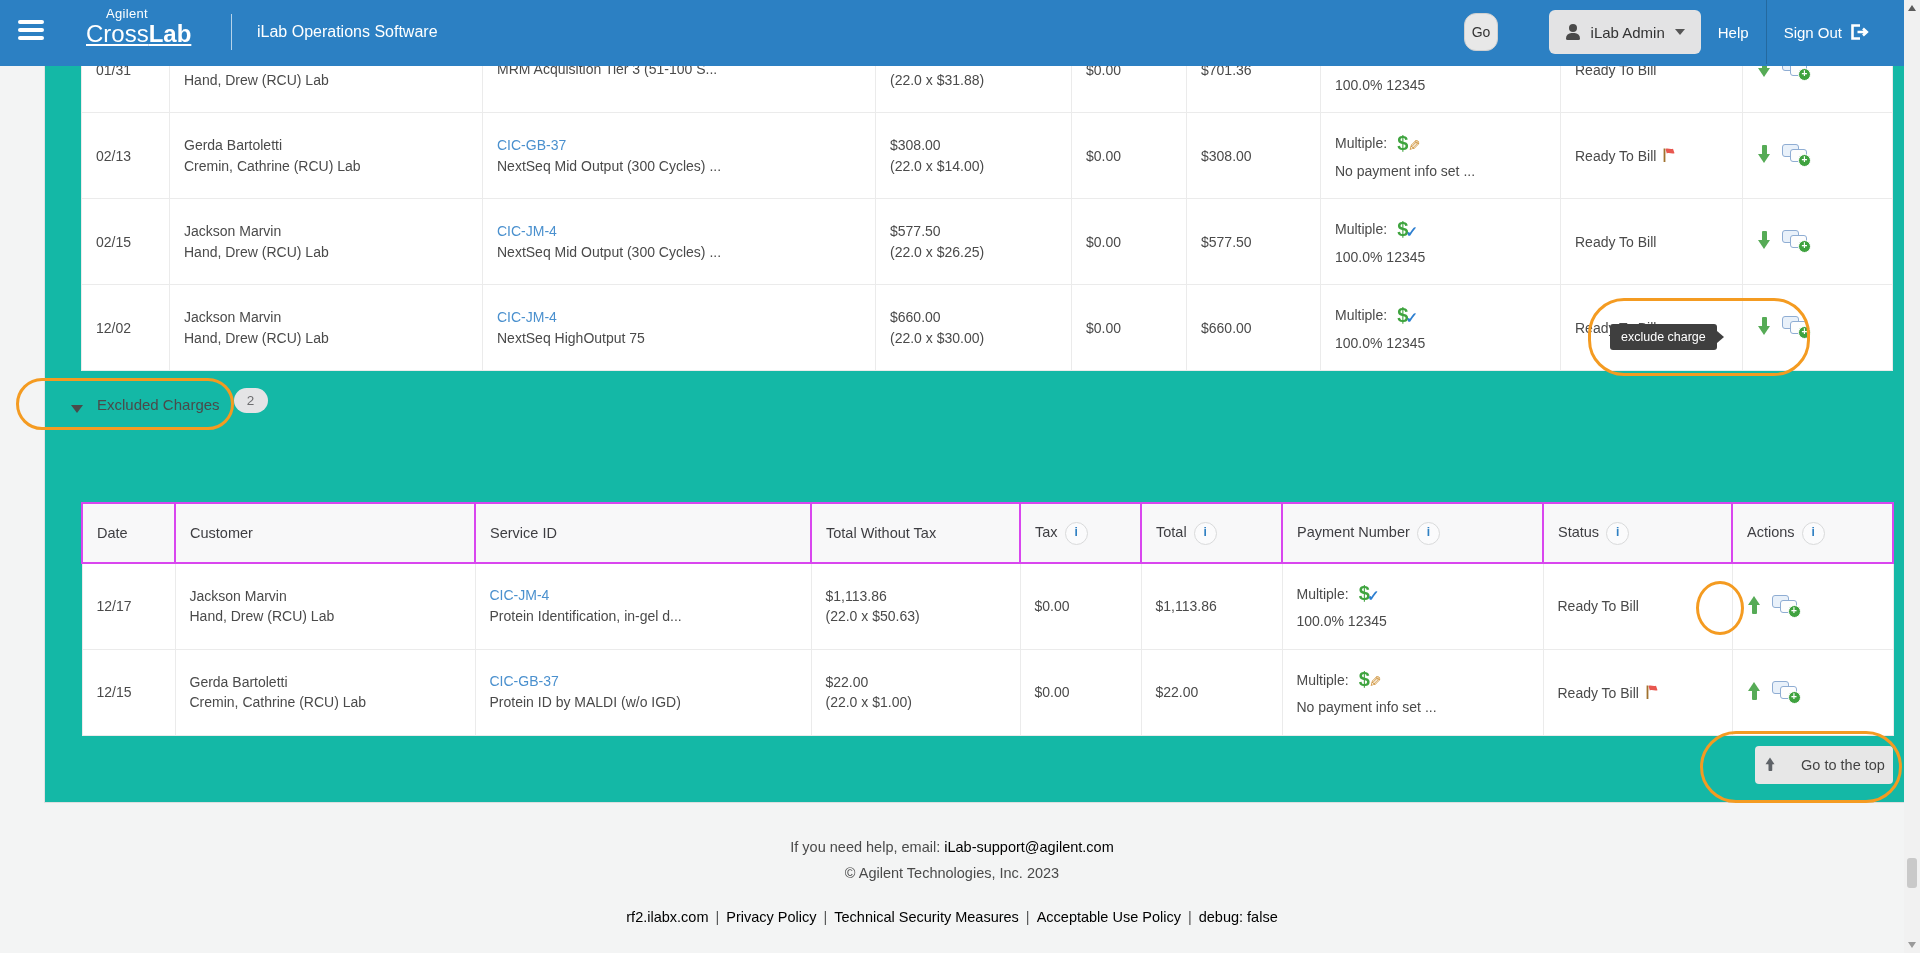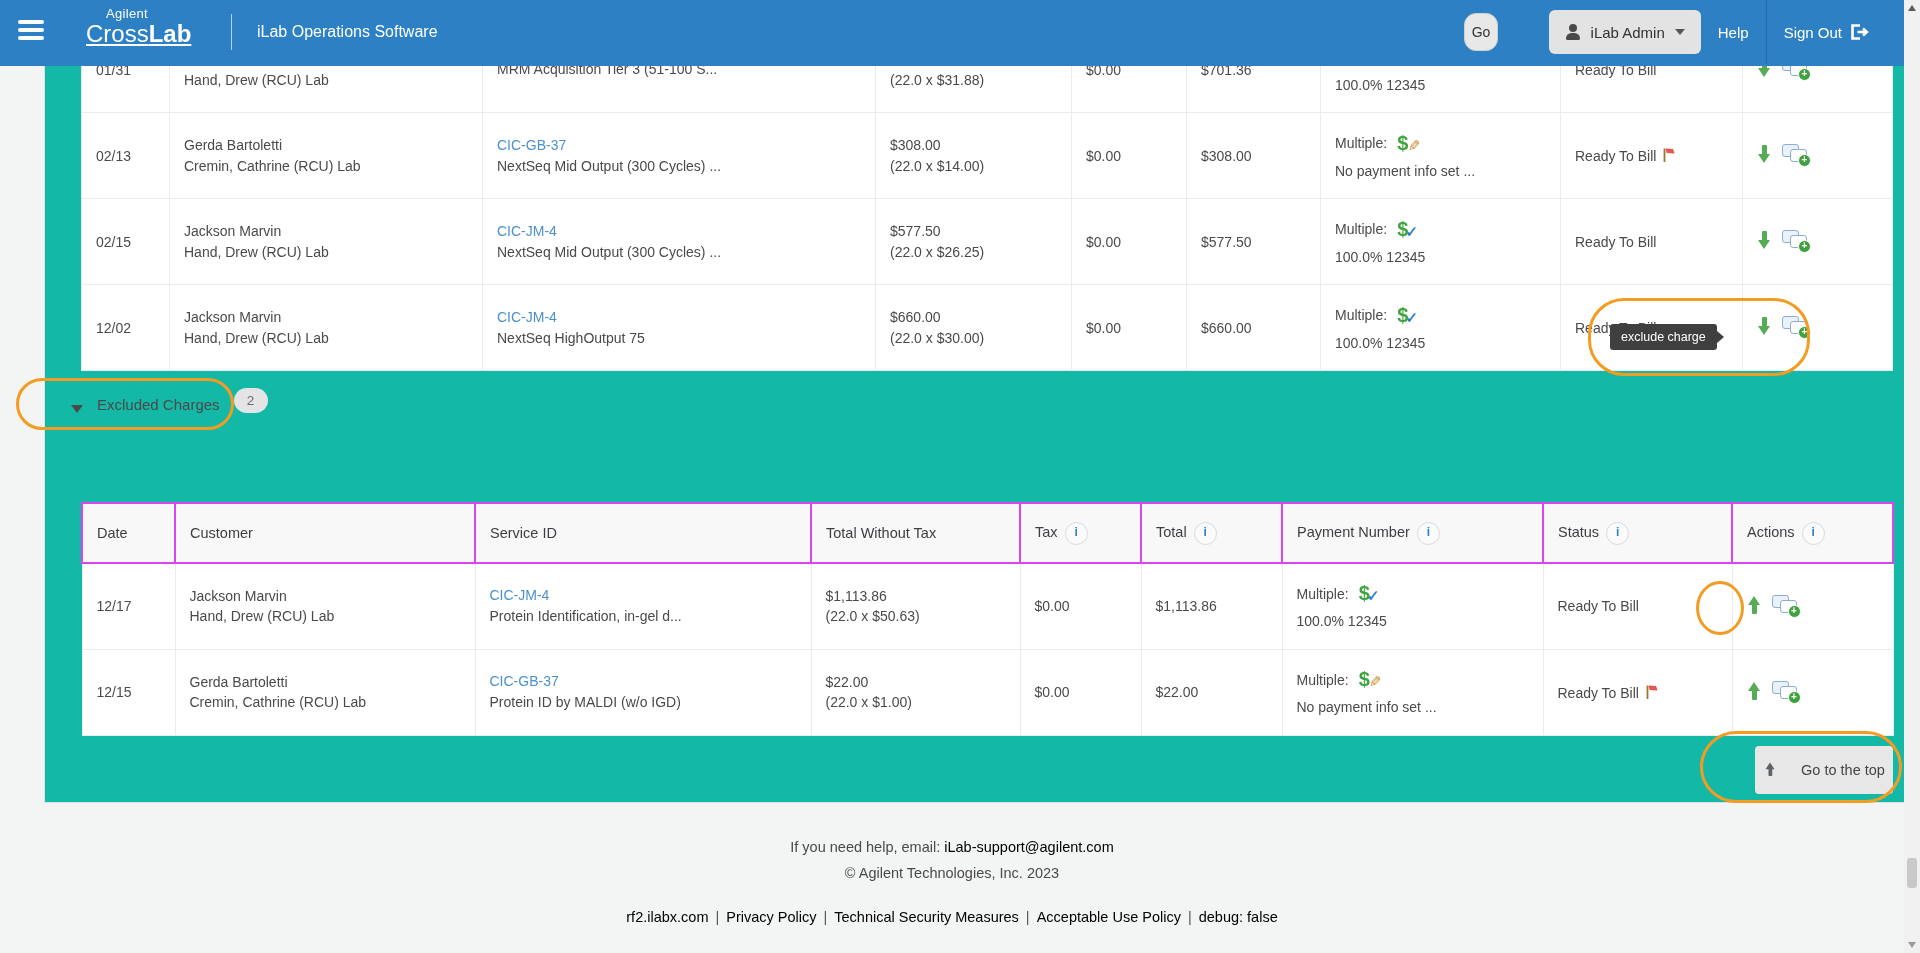--- a/index.html
+++ b/index.html
@@ -74,21 +74,21 @@
   .tri-down{width:0;height:0;border-left:6px solid transparent;border-right:6px solid transparent;border-top:8px solid #4a4a4a;margin-right:14px;}
   .excl-title{font-size:15px;color:#4a4a4a;}
   .badge{margin-left:14px;min-width:14px;padding:0 10px;height:25px;line-height:25px;border-radius:13px;background:#e4e4e6;color:#6d6d70;font-size:13.5px;text-align:center;}
 
   
   .excl-search{position:absolute;left:1627px;top:448px;width:222px;height:38px;border:1px solid #d8dadb;border-radius:4px;background:#fff;display:flex;align-items:center;padding:0 12px;box-sizing:border-box;}
   .excl-search input{border:none;outline:none;flex:1;font-size:14px;color:#444;background:transparent;font-family:"Liberation Sans",sans-serif;}
   .excl-search input::placeholder{color:#a9adb2;}
 
   
-  .go-top{position:absolute;left:1710px;top:746px;width:138px;height:48px;background:#e7e7e7;border:none;border-radius:4px;font-size:14.5px;color:#444;display:flex;align-items:center;justify-content:center;gap:24px;cursor:pointer;font-family:"Liberation Sans",sans-serif;}
+  .go-top{position:absolute;left:1710px;top:746px;width:138px;height:38px;background:#e7e7e7;border:none;border-radius:4px;font-size:14.5px;color:#444;display:flex;align-items:center;justify-content:center;gap:24px;cursor:pointer;font-family:"Liberation Sans",sans-serif;}
   .go-top .arr{color:#5f6368;transform:scale(.75);width:14px;height:18px;}
 
   
   .hl{position:absolute;border:3px solid #f49b21;z-index:30;pointer-events:none;}
   .hl.r999{border-radius:999px;}
   .hl.r36{border-radius:36px;}
   .tooltip{position:absolute;left:1610px;top:324px;background:#3f3f3f;color:#fff;font-size:12.5px;padding:6px 11px;border-radius:3px;z-index:31;white-space:nowrap;}
   .tooltip::after{content:"";position:absolute;right:-7px;top:7px;border-top:6px solid transparent;border-bottom:6px solid transparent;border-left:7px solid #3f3f3f;}
 
   

